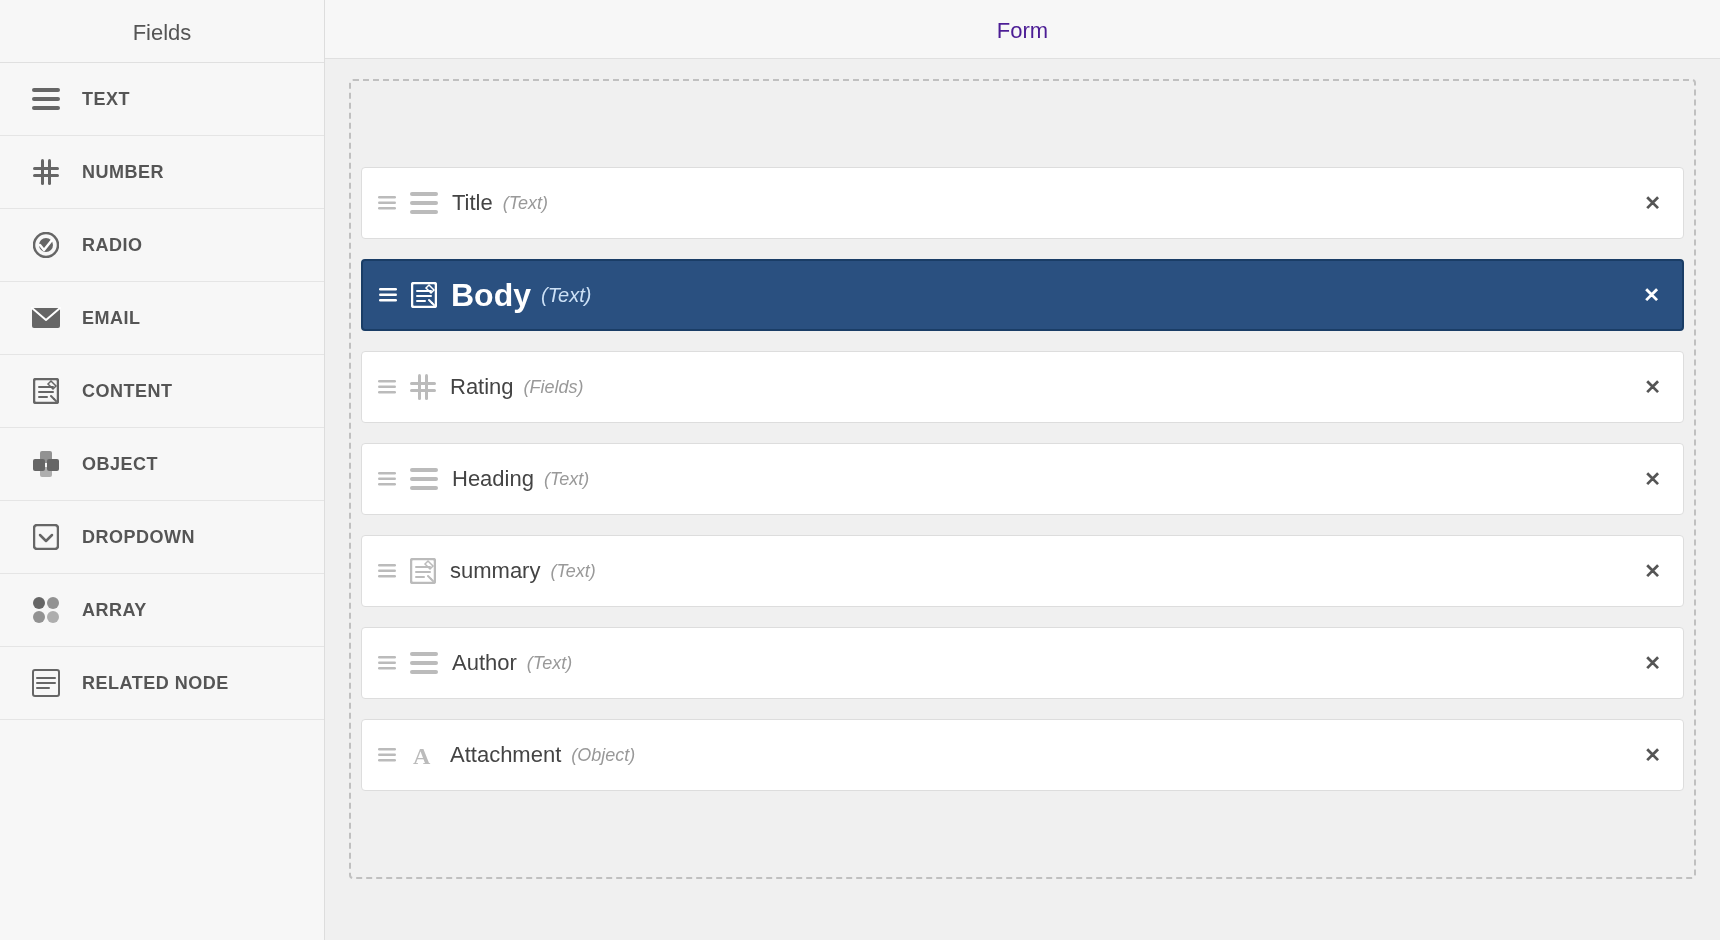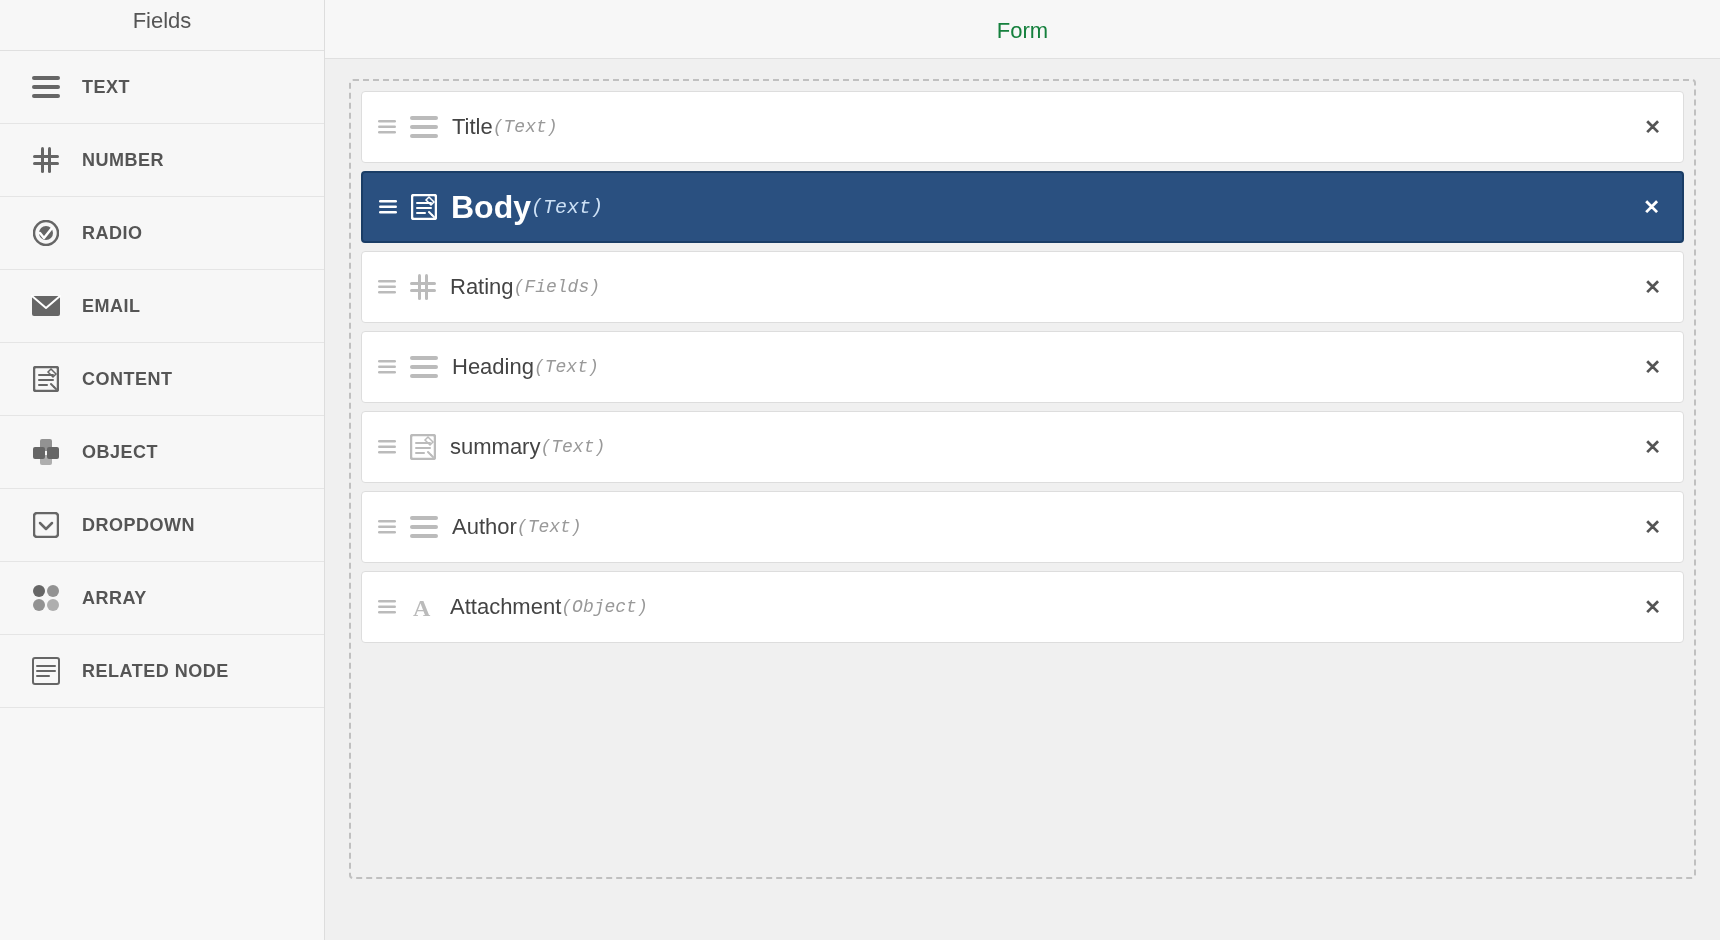--- a/index.html
+++ b/index.html
@@ -14,21 +14,21 @@
 
     
     .sidebar {
       width: 325px;
       background: #f7f7f7;
       border-right: 1px solid #ddd;
       display: flex;
       flex-direction: column;
     }
     .sidebar-header {
-      padding: 8px 0 16px 0;
+      padding: 20px 0 16px 0;
       text-align: center;
       font-size: 22px;
       color: #555;
       font-weight: 400;
       border-bottom: 1px solid #e0e0e0;
     }
     .sidebar-item {
       display: flex;
       align-items: center;
       padding: 18px 28px;
@@ -56,38 +56,39 @@
     .main {
       flex: 1;
       display: flex;
       flex-direction: column;
       background: #f0f0f0;
     }
     .main-header {
       padding: 18px 0 14px 0;
       text-align: center;
       font-size: 22px;
-      color: #15803d;
+      color: #4c1d95;
       font-weight: 400;
       border-bottom: 1px solid #e0e0e0;
       background: #f7f7f7;
     }
     .form-area {
       flex: 1;
       padding: 20px 24px;
       overflow-y: auto;
     }
     .form-drop-zone {
       border: 2px dashed #c0c0c0;
       border-radius: 4px;
       padding: 10px;
       min-height: 800px;
       display: flex;
       flex-direction: column;
-      gap: 8px;
+      gap: 20px;
+      justify-content: center;
     }
 
     
     .form-row {
       background: #fff;
       border: 1px solid #ddd;
       border-radius: 4px;
       display: flex;
       align-items: center;
       padding: 0 16px;
@@ -125,22 +126,22 @@
       font-weight: 400;
     }
     .form-row.active .field-name {
       font-size: 32px;
       font-weight: 700;
       color: #fff;
     }
     .form-row .field-type {
       font-size: 18px;
       color: #999;
+      margin-left: 10px;
       font-style: italic;
-      font-family: Liberation Mono, monospace;
     }
     .form-row.active .field-type {
       color: #cce0f5;
       font-style: italic;
       font-size: 20px;
     }
     .form-row .spacer { flex: 1; }
     .form-row .close-btn {
       font-size: 20px;
       color: #555;

